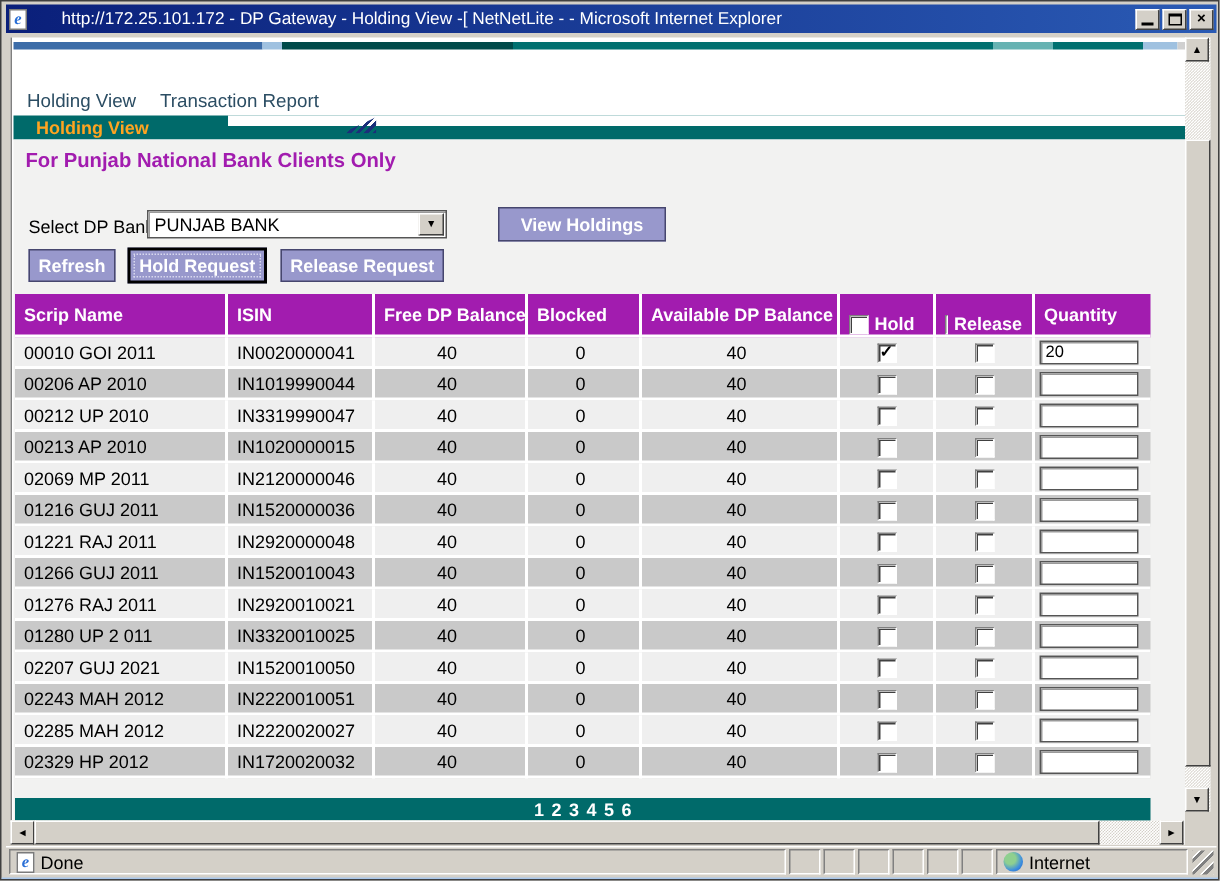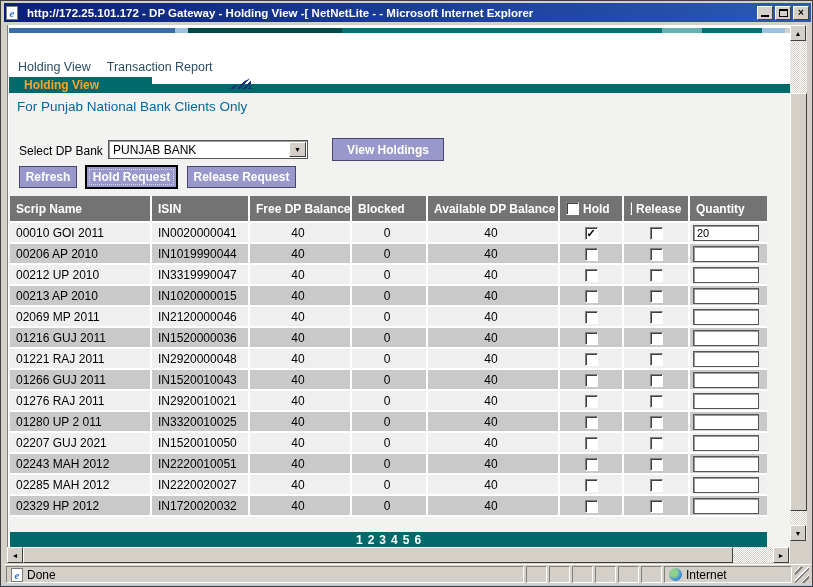--- a/index.html
+++ b/index.html
@@ -7,21 +7,21 @@
   body { font-family:"Liberation Sans", sans-serif; }
   .window { position:relative; width:813px; height:587px; background:#d4d0c8;
             border:1px solid #404040; overflow:hidden; }
   
   .titlebar { position:absolute; left:3px; top:2px; width:807px; height:19px;
     background:linear-gradient(90deg,#0a1f7a,#2a5ab4); display:flex; align-items:center;
     padding:0 2px; }
   .pageicon { width:12px; height:14px; background:#fff; border:1px solid #7b7b7b;
     font:italic bold 11px "Liberation Serif", serif; color:#2a6fd6;
     display:inline-flex; align-items:center; justify-content:center; flex:none; }
-  .titletext { color:#fff; font-size:11.5px; font-weight:bold; margin-left:9px;
+  .titletext { color:#fff; font-size:11.5px; font-weight:normal; margin-left:23px;
     white-space:nowrap; overflow:hidden; flex:1; }
   .winbtns { display:flex; gap:2px; }
   .winbtn { width:16px; height:14px; background:#d4d0c8; border:1px solid;
     border-color:#fff #404040 #404040 #fff; display:flex; align-items:center;
     justify-content:center; font-size:10px; font-weight:bold; color:#000; line-height:1; }
   .glyph-min { width:8px; height:2px; background:#000; margin-top:7px; }
   .glyph-max { width:9px; height:8px; border:1px solid #000; border-top:2px solid #000; }
   
   .client { position:absolute; left:3px; top:22px; width:807px; height:540px; background:#d4d0c8; }
   .page { position:absolute; left:3px; top:2px; width:783px; height:538px; background:#fff; overflow:hidden; border-left:1px solid #808080; }
@@ -35,45 +35,45 @@
   .nav-row { position:absolute; left:1px; top:32px; width:781px; height:20px; background:#fff;
     display:flex; align-items:center; gap:16px; padding-left:9px; }
   .nav-link { font-size:12.5px; color:#2b4d63; cursor:default; }
   .tab-bar { position:absolute; left:1px; top:52px; width:781px; height:16px; background:#006a6a; }
   .tab-notch { position:absolute; left:143px; right:0; top:0; height:7px; background:#fff; }
   .swoosh { position:absolute; left:216px; top:1px; width:26px; height:11px;
     background:repeating-linear-gradient(135deg,#1a2f7a 0 2px, transparent 2px 4px);
     clip-path:polygon(100% 0, 10% 100%, 100% 100%); }
   .tab-title { position:absolute; left:15px; top:1px; font-size:12px; font-weight:bold; color:#ffa420; }
   .content-bg { position:absolute; left:1px; top:68px; width:781px; height:479px; background:#f2f2f1; }
-  .subtitle { position:absolute; left:9px; top:74px; font-size:13.5px; font-weight:normal; color:#0369a1; }
+  .subtitle { position:absolute; left:9px; top:74px; font-size:13.5px; font-weight:bold; color:#a21caf; }
   .fld-label { position:absolute; left:11px; top:119px; font-size:12px; color:#000; }
-  .select { position:absolute; left:100px; top:115px; width:200px; height:19px; background:#fff;
+  .select { position:absolute; left:90px; top:115px; width:200px; height:19px; background:#fff;
     border:1px solid #555; box-shadow:inset 1px 1px 0 #9a9a9a; display:flex; align-items:center; }
   .select .val { flex:1; padding-left:4px; font-size:12px; color:#000; white-space:nowrap; overflow:hidden; }
   .select .arrow-btn { width:17px; height:15px; margin-right:1px; background:#d4d0c8;
     border:1px solid; border-color:#fff #404040 #404040 #fff; display:flex; align-items:center;
     justify-content:center; font-size:7px; color:#000; flex:none; }
   .btn { position:absolute; background:#9898cc; color:#fff; font-weight:bold; font-size:12px;
     border:1px solid #46466e; display:flex; align-items:center; justify-content:center;
     font-family:inherit; cursor:default; }
   .btn.focus { border:2px solid #000; outline:1px dotted #d8d8ee; outline-offset:-5px; }
   
   .holdings { position:absolute; left:2px; top:171px; width:757px; border-collapse:separate;
     border-spacing:0; table-layout:fixed; font-size:12px; }
-  .holdings th { background:#737373; color:#fff; font-weight:bold; height:27px;
+  .holdings th { background:#a21caf; color:#fff; font-weight:bold; height:16px;
     border-right:2px solid #fff; border-bottom:2px solid #fff; padding:0 8px 0 6px; text-align:left; white-space:nowrap; overflow:hidden; }
   .holdings td { height:21px; border-right:2px solid #fff; border-bottom:2px solid #fff;
     padding:0 8px 0 6px; white-space:nowrap; overflow:hidden; }
   .holdings th:last-child, .holdings td:last-child { border-right:none; }
   .holdings tr.light td { background:#efefef; }
   .holdings tr.dark td { background:#c9c9c9; }
   .num { text-align:center; padding-right:10px !important; }
   .ctr { text-align:center; padding:0 !important; }
-  .th-chk { display:flex; align-items:center; gap:4px; }
+  .th-chk { display:flex; align-items:center; gap:4px;margin-top:13px; }
   .cb { width:13px; height:13px; background:#fff; border:1px solid;
     border-color:#808080 #fff #fff #808080; box-shadow:inset 1px 1px 0 #404040;
     display:inline-flex; align-items:center; justify-content:center;
     font-size:11px; font-weight:bold; color:#000; line-height:1; vertical-align:middle; }
   .qty-input { width:66px; height:16px; background:#fff; border:1px solid #555;
     box-shadow:inset 1px 1px 0 #9a9a9a; font-family:inherit; font-size:11px; padding:0 3px; }
   .pagination { position:absolute; left:2px; top:507px; width:757px; height:16px; background:#006a6a;
     display:flex; align-items:center; justify-content:center; gap:5px; }
   .page-link { color:#fff; font-weight:bold; font-size:12px; cursor:default; }
   

